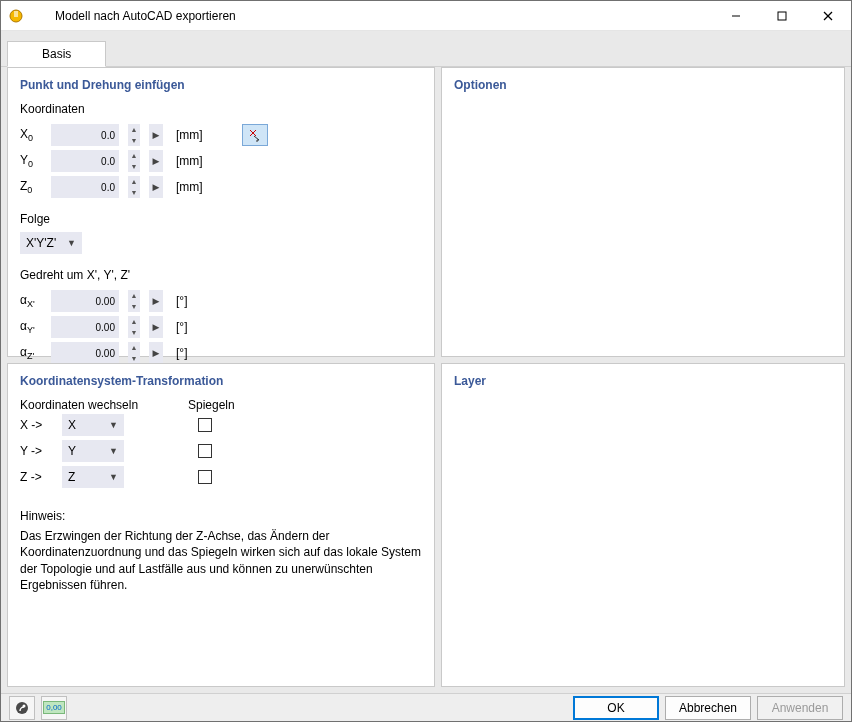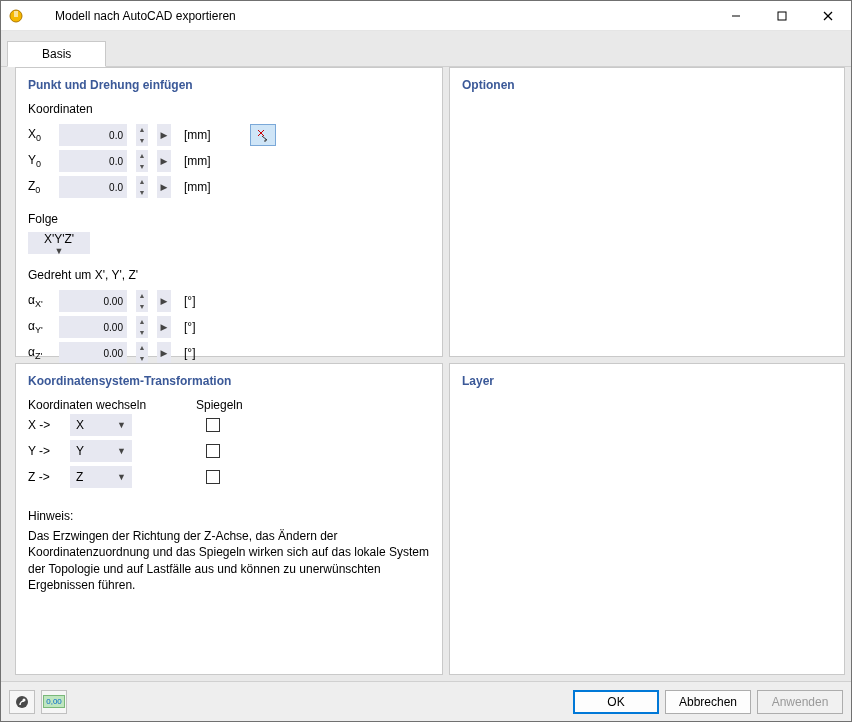--- a/index.html
+++ b/index.html
@@ -5,48 +5,48 @@
   * { box-sizing: border-box; font-family: "Segoe UI", Tahoma, sans-serif; font-size: 12px; }
   body { margin: 0; background: #fff; }
   .window { width: 852px; height: 722px; border: 1px solid #707070; display: flex; flex-direction: column; background: #fff; }
   .titlebar { height: 30px; display: flex; align-items: center; background: #fff; border-bottom: 1px solid #e5e5e5; }
   .titlebar .icon { width: 16px; height: 16px; margin: 0 7px; display:flex; align-items:center; justify-content:center; }
   .titlebar .title { flex: 1; color: #000; font-size: 12px; margin-left: 24px; }
   .titlebar .winbtns { display: flex; }
   .titlebar .winbtn { width: 46px; height: 30px; display: flex; align-items: center; justify-content: center; color: #000; }
   .tabstrip { background: #e9e9e9; padding: 6px 6px 0 6px; height: 36px; border-bottom: 1px solid #d0d0d0; display:flex; align-items:flex-end; }
   .tab { background: #fff; border: 1px solid #c9c9c9; border-bottom: 1px solid #fff; padding: 5px 34px; font-size: 12px; position:relative; top:1px; }
-  .content { flex: 1; background: #e9e9e9; padding: 0 6px 6px 14px; display: flex; gap: 6px; }
+  .content { flex: 1; background: #e9e9e9; padding: 0 6px 6px 6px; display: flex; gap: 6px; }
   .col { display: flex; flex-direction: column; gap: 6px; }
   .col.left { width: 428px; }
   .col.right { flex: 1; }
   .panel { background: #fff; border: 1px solid #c9c9c9; padding: 10px 12px 12px 12px; }
   .panel.h1 { height: 290px; }
   .panel.h2 { flex:1; }
   .panel-title { color: #3b5998; font-weight: 600; font-size: 12px; margin-bottom: 10px; }
   .label { color: #000; font-size: 12px; margin-bottom: 6px; display:block;}
   .row { display: flex; align-items: center; height: 26px; gap: 9px; }
   .row .rl { width: 22px; font-size: 12px; }
   .row .rl sub { font-size: 9px; }
   .numbox { width: 68px; height: 22px; background: #e7e8f1; border: none; display: flex; align-items: center; justify-content: flex-end; padding: 0 4px; font-size: 10px; }
   .spinners { width: 12px; height: 22px; background:#e7e8f1; display:flex; flex-direction:column; }
   .spinners div { flex:1; display:flex; align-items:center; justify-content:center; font-size:7px; color:#555; }
   .stepbtn { width: 14px; height: 22px; background:#e7e8f1; display:flex; align-items:center; justify-content:center; font-size:9px; color:#444; }
   .unit { font-size:12px; color:#000; margin-left:4px; }
   .pickbtn { width:26px; height:22px; background:#cfe5f7; border:1px solid #7aa8d8; display:flex; align-items:center; justify-content:center; margin-left:30px;}
   .selectbox { width: 62px; height: 22px; background:#e7e8f1; display:flex; align-items:center; justify-content:space-between; padding:0 6px; font-size:12px; }
-  .selectbox.wide { width: 62px; flex-direction: column; }
+  .selectbox.wide { width: 62px; }
   .chev { font-size:9px; color:#444; }
   .axismap { display:flex; align-items:center; height:26px; gap:12px; }
   .axismap .al { width:30px; }
   .chk { width:14px; height:14px; border:1px solid #333; background:#fff; margin-left:62px; }
   .hdrrow { display:flex; }
   .hdrrow .h1c { width:168px; }
   .hint { font-size:12px; line-height:1.35; color:#000; margin-top:18px; }
-  .footer { height: 40px; background:#eee; border-top:1px solid #d0d0d0; display:flex; align-items:center; padding:0 8px; gap:6px;text-align:right; }
+  .footer { height: 28px; background:#eee; border-top:1px solid #d0d0d0; display:flex; align-items:center; padding:0 8px; gap:6px;text-align:right; }
   .footer .iconbtn { width:26px; height:24px; border:1px solid #c0c0c0; background:#f6f6f6; display:flex; align-items:center; justify-content:center; }
   .footer .spacer { flex:1; }
   .footer .btn { width:86px; height:24px; border:1px solid #adadad; background:#fdfdfd; display:flex; align-items:center; justify-content:center; font-size:12px; }
   .footer .btn.default { border:2px solid #0078d7; }
   .footer .btn.disabled { color:#9a9a9a; background:#f1f1f1; }
   svg { display:block; }
 </style>
 </head>
 <body>
 

